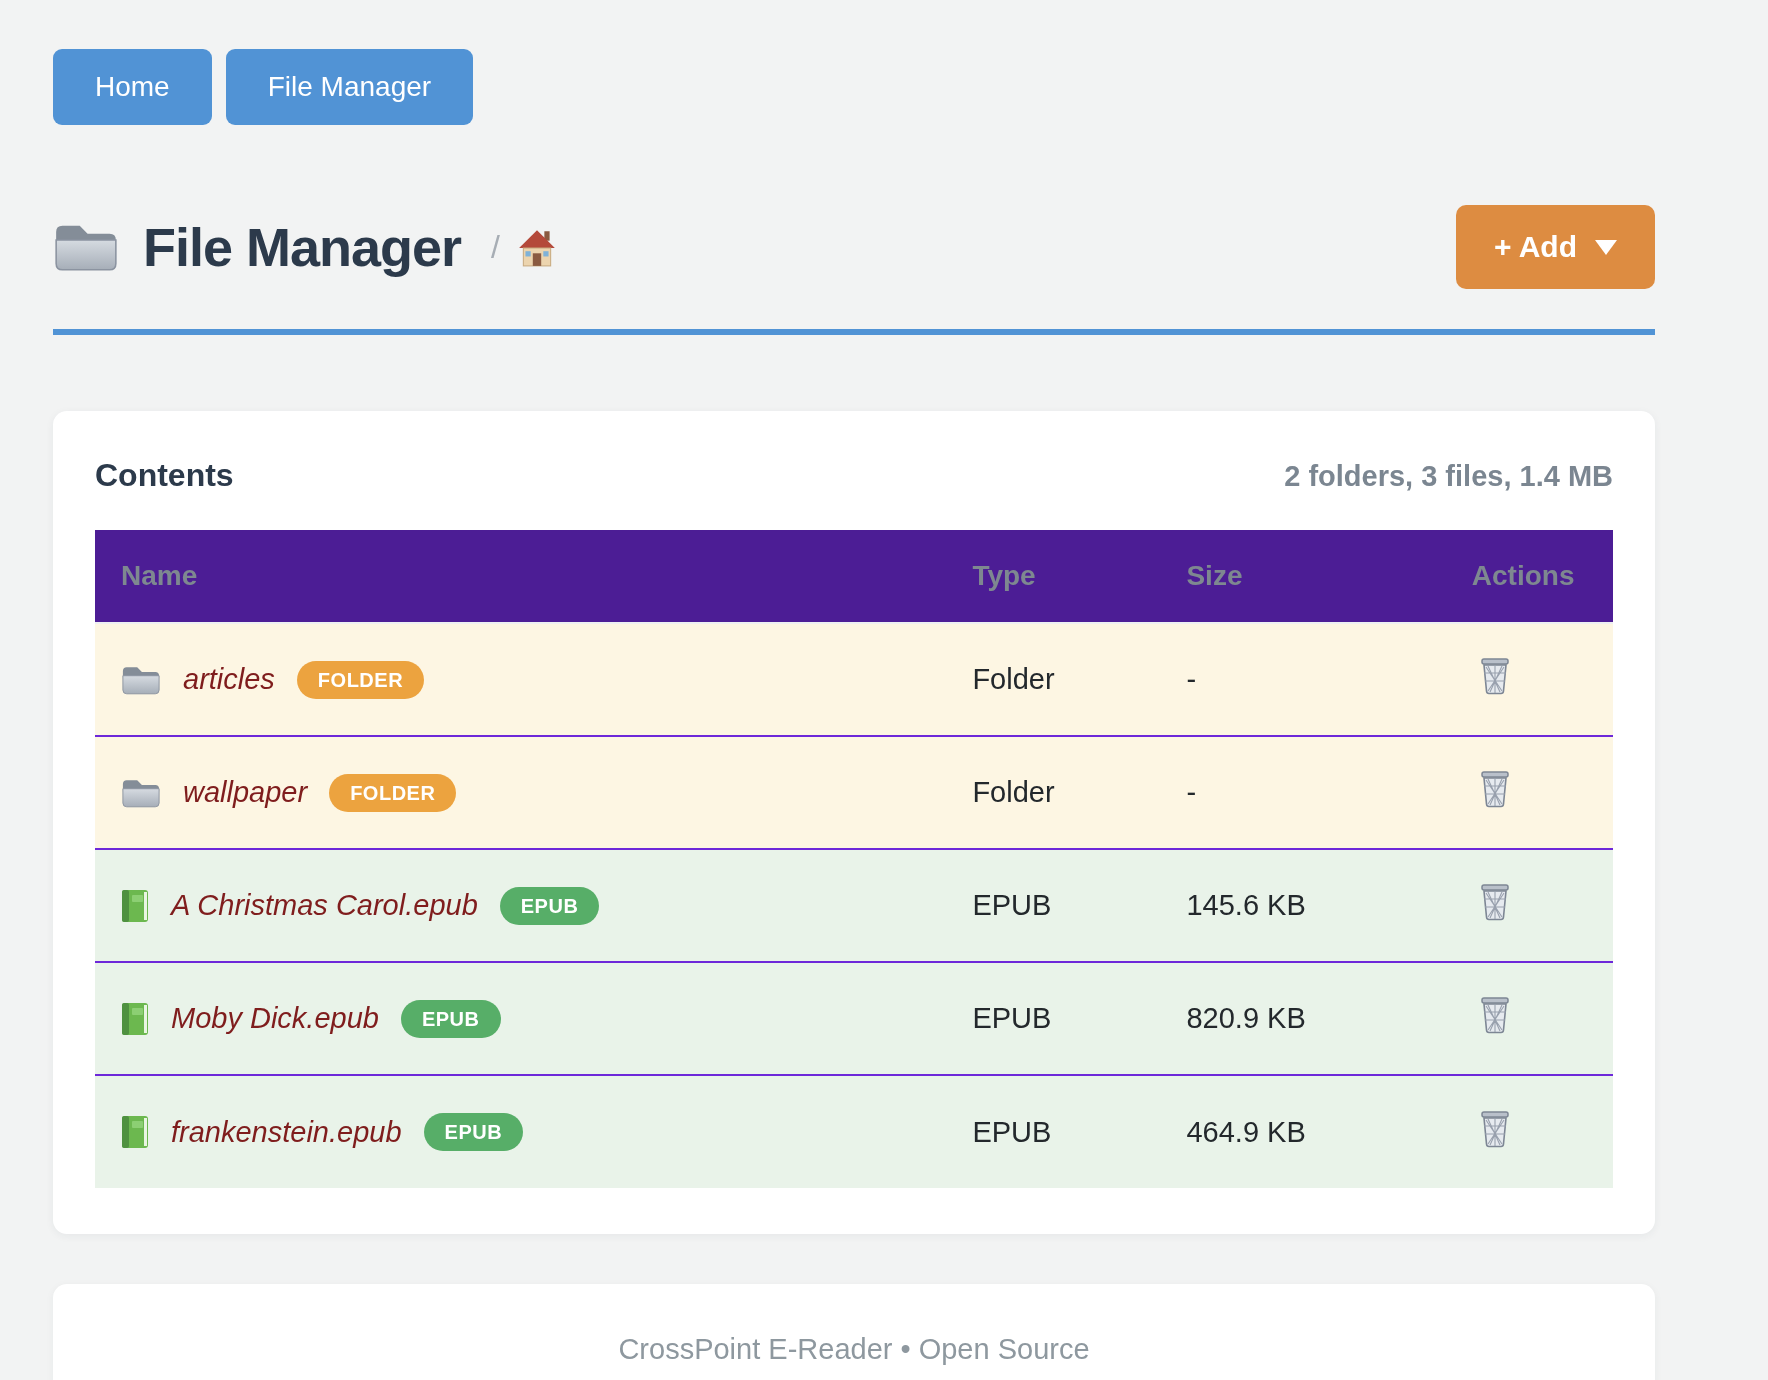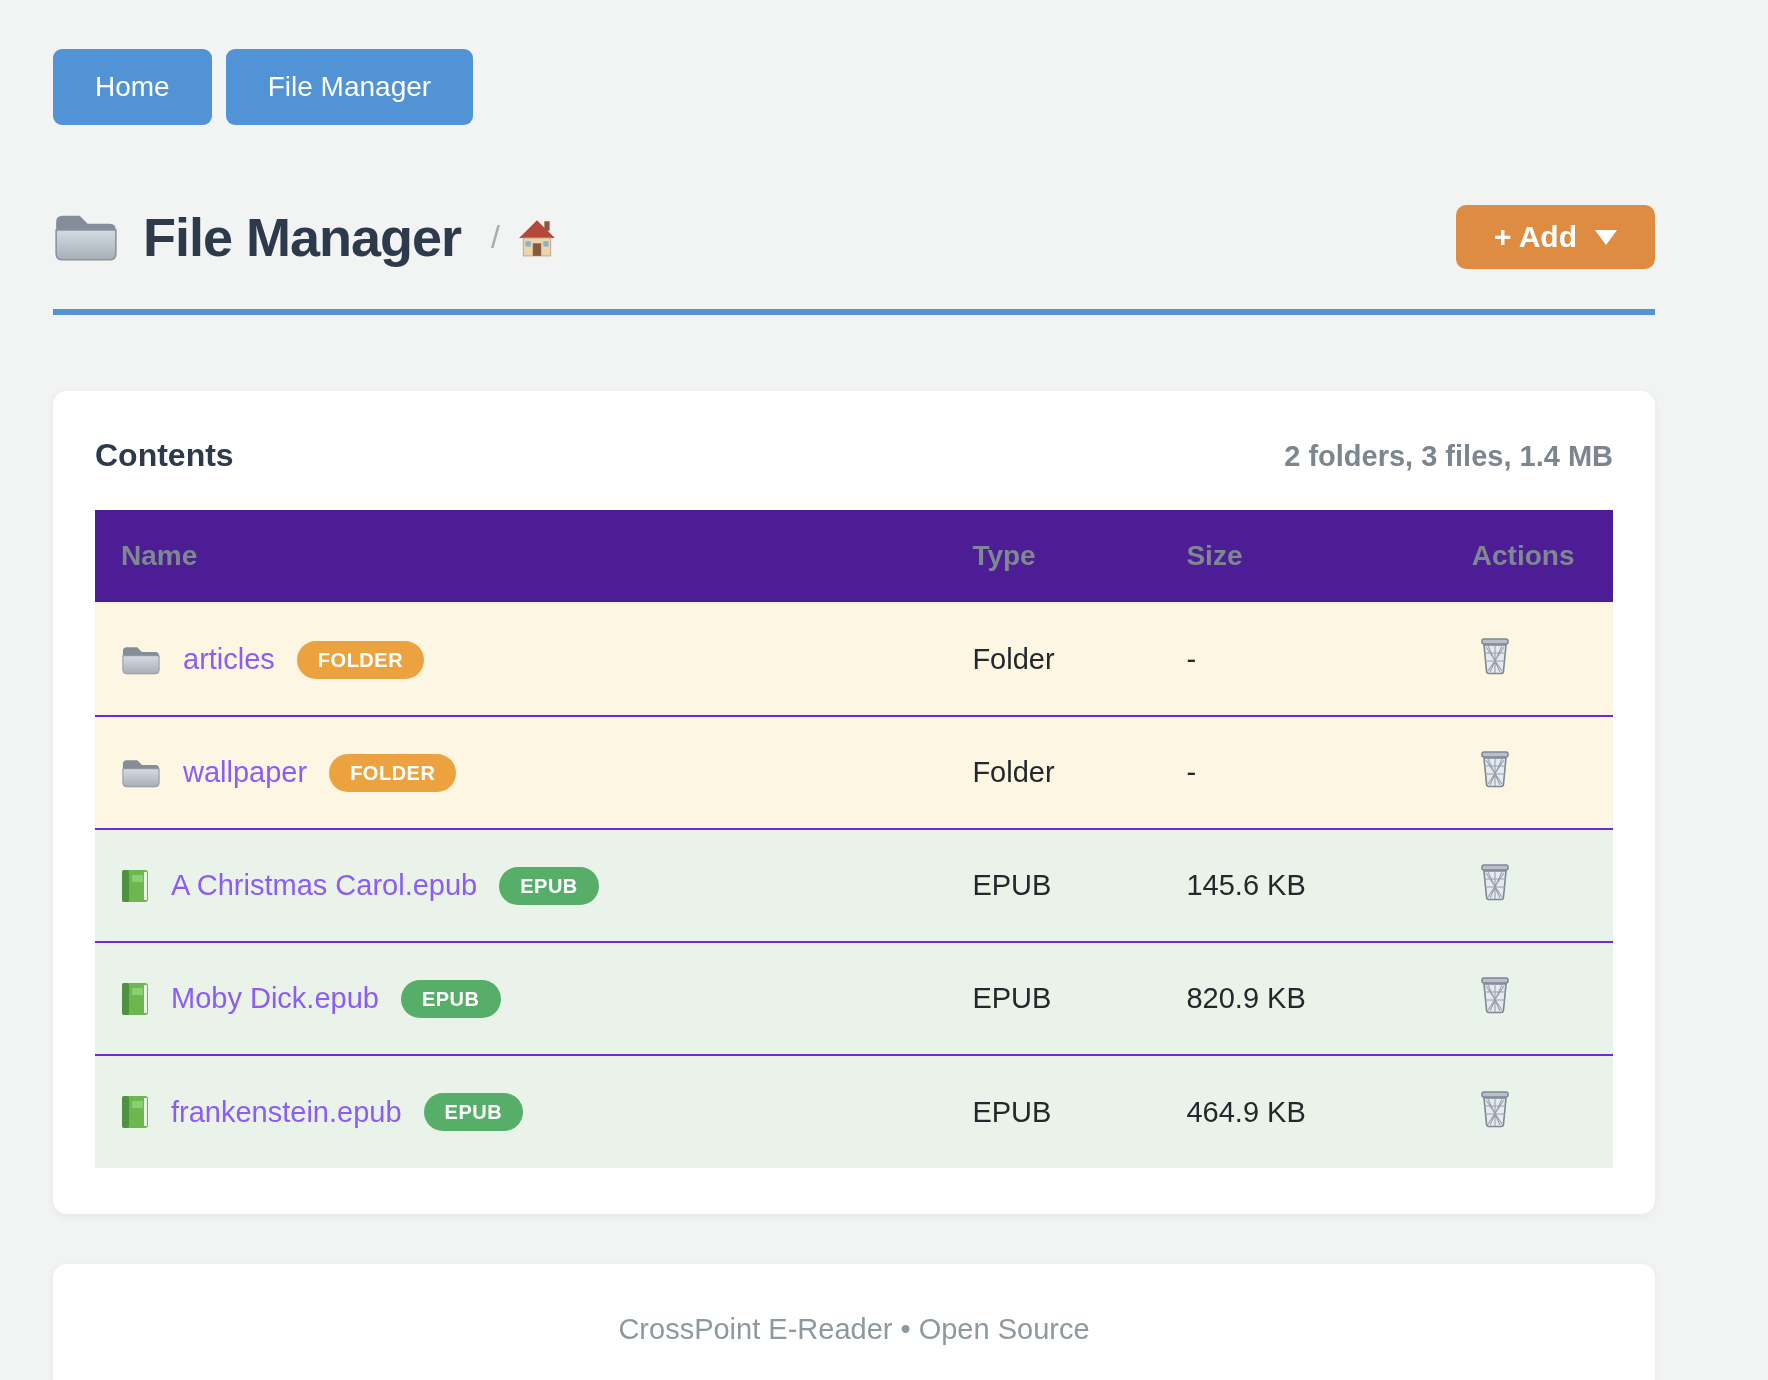--- a/index.html
+++ b/index.html
@@ -24,21 +24,21 @@
   .page-header { display: flex; align-items: center; justify-content: space-between; margin-top: 80px; }
   .title-group { display: flex; align-items: center; }
   .title-folder-icon { width: 66px; height: 56px; }
   h1.page-title { font-size: 54px; font-weight: 800; color: #2c3a4b; margin-left: 24px; letter-spacing: -1px; }
   .crumb-sep { font-size: 32px; color: #a7adb4; margin-left: 30px; font-weight: 400; }
   .crumb-home { margin-left: 16px; display: inline-flex; cursor: pointer; }
   .crumb-home svg { width: 42px; height: 42px; }
   .add-btn {
     background: #dd8c41; color: #fff; border: none; cursor: pointer;
     font-family: "Liberation Sans", sans-serif;
-    font-size: 30px; font-weight: bold; padding: 0 38px; height: 64px;
+    font-size: 30px; font-weight: bold; padding: 0 38px; height: 84px;
     border-radius: 10px; display: inline-flex; align-items: center; gap: 18px;
   }
   .caret-down {
     width: 0; height: 0; display: inline-block;
     border-left: 11px solid transparent; border-right: 11px solid transparent;
     border-top: 15px solid #ffffff;
   }
   .accent-rule { height: 6px; background: #5193d5; border: none; margin-top: 40px; }
 
   
@@ -60,21 +60,21 @@
   table.files th:first-child { padding-left: 26px; }
   table.files td { padding: 0; font-size: 29px; }
   table.files tbody tr { height: 113px; }
   tr.row-folder { background: #fdf6e3; }
   tr.row-epub { background: #e9f3e9; }
   tbody tr + tr { border-top: 2px solid #6d28d9; }
   thead tr { border-bottom: 2px solid #eef0f2; }
 
   .name-cell { display: flex; align-items: center; gap: 22px; padding-left: 26px; }
   .name-cell svg { flex: 0 0 auto; }
-  .file-name { color: #8b5cf6; cursor: pointer; }
+  .file-name { color: #7f1d1d; cursor: pointer; font-style: italic; }
   .badge {
     display: inline-block; color: #fff; font-weight: bold; font-size: 20px;
     letter-spacing: 0.5px; padding: 9px 21px; border-radius: 999px; line-height: 1;
   }
   .badge-folder { background: #eca33f; }
   .badge-epub { background: #57ae68; }
   td.type-cell, td.size-cell { color: #23282c; }
 
   .trash-btn { background: none; border: none; cursor: pointer; padding: 0 0 0 6px; display: inline-flex; }
 

